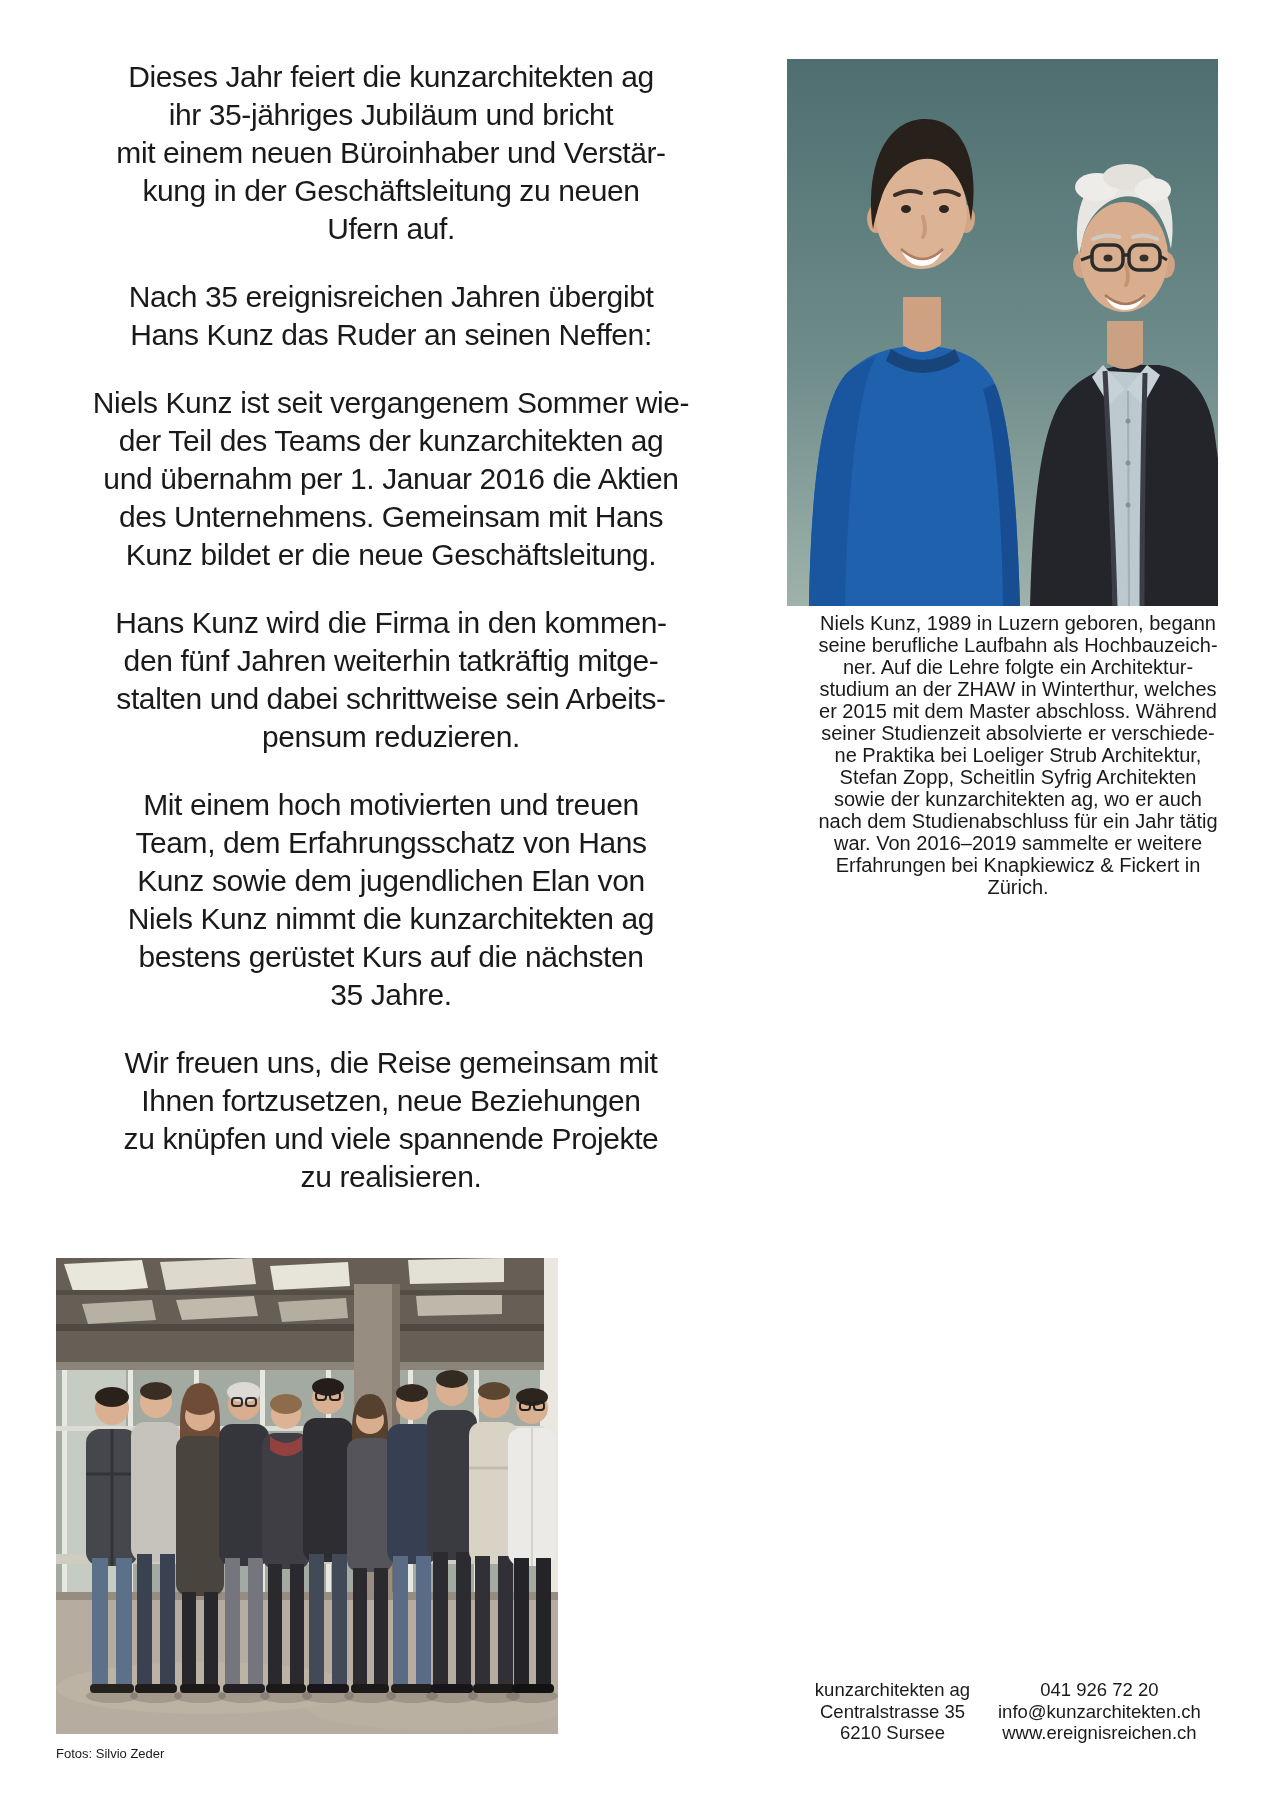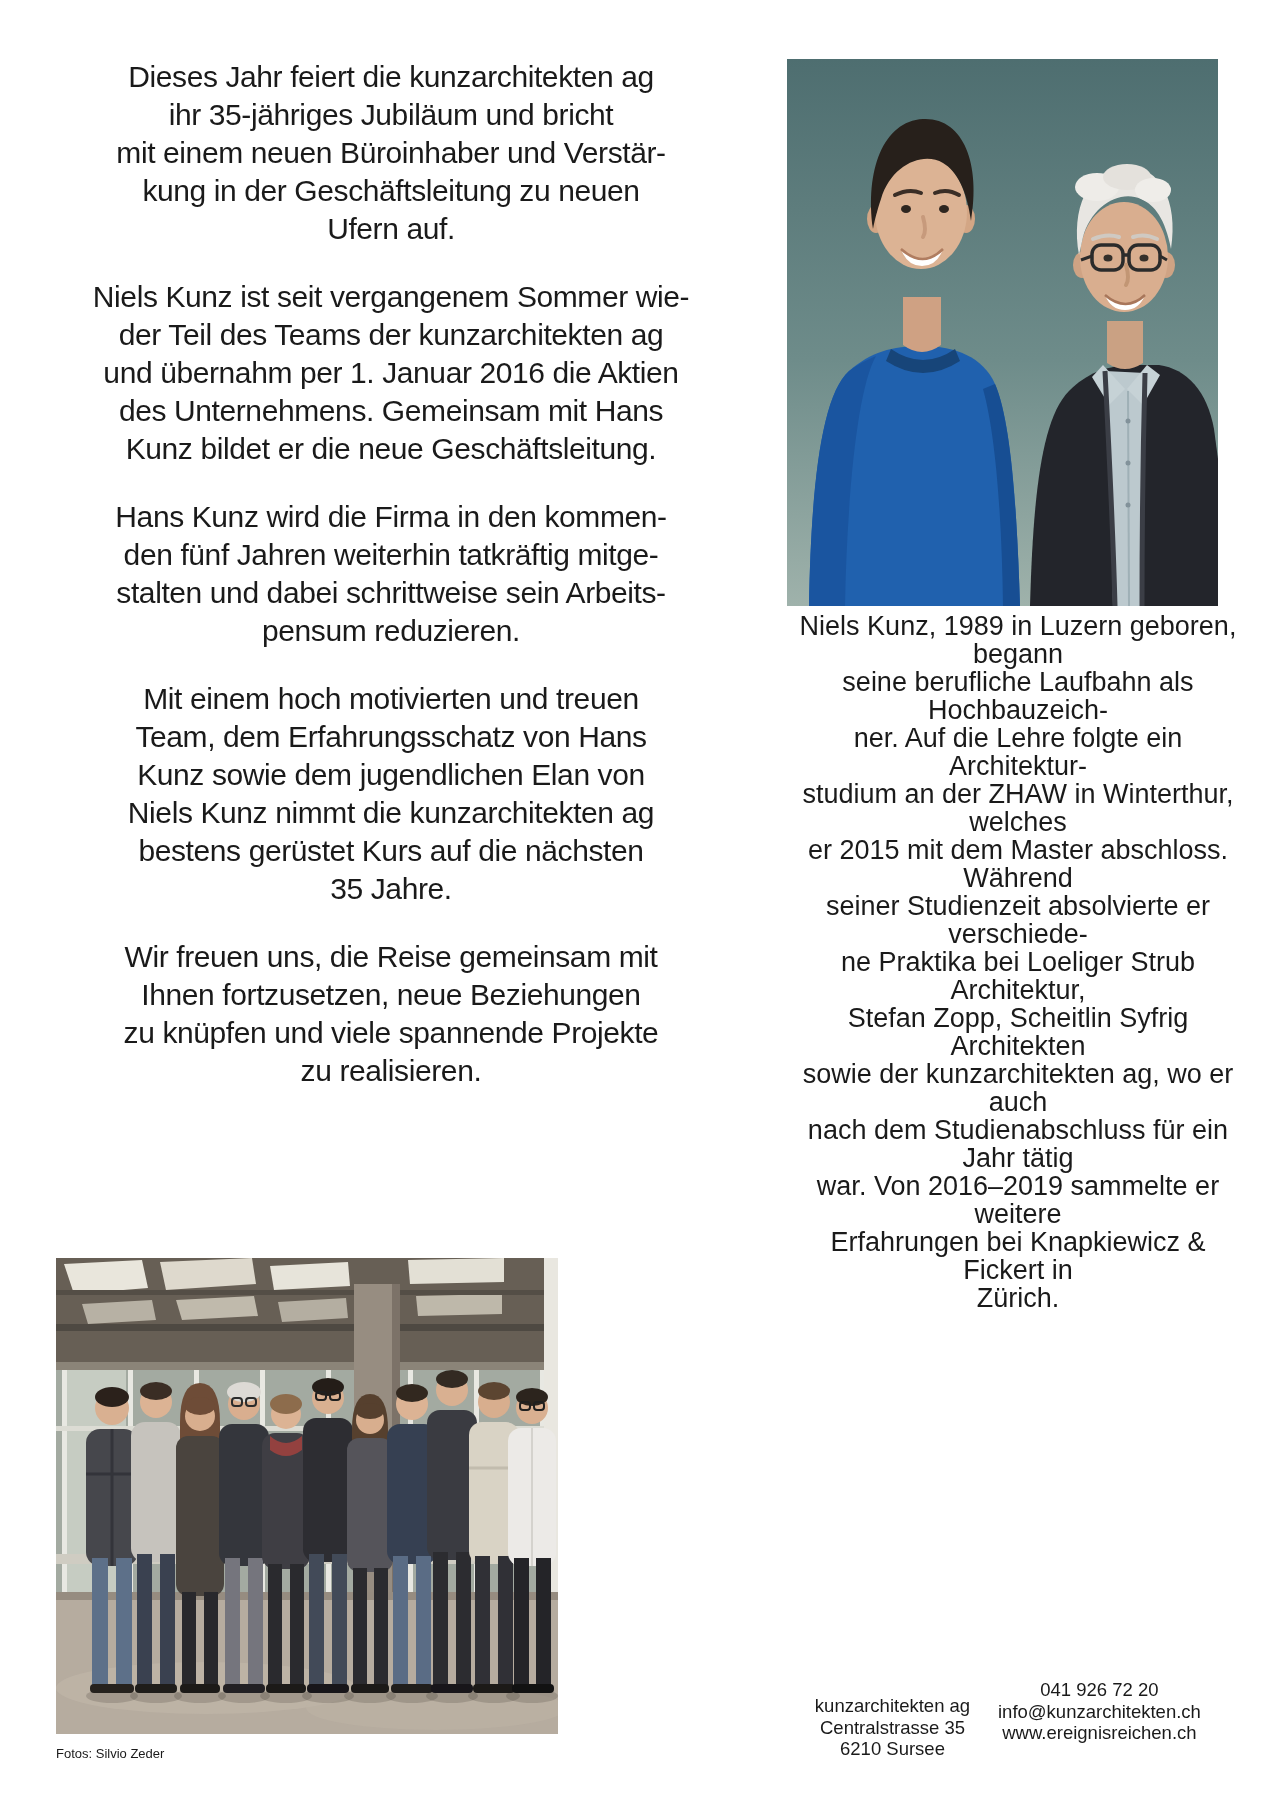--- a/index.html
+++ b/index.html
@@ -13,41 +13,43 @@
     position:absolute; left:56px; top:58px; width:670px;
     font-size:30px; line-height:38px; letter-spacing:-0.4px;
   }
   .intro p { margin:0 0 30px 0; white-space:pre-line; }
   figure { margin:0; padding:0; }
   .portrait-fig { position:absolute; left:787px; top:59px; width:431px; height:547px; }
   .team-fig { position:absolute; left:56px; top:1258px; width:502px; height:476px; }
   figure svg { display:block; width:100%; height:100%; }
   .caption {
     position:absolute; left:787px; top:612px; width:462px;
-    font-size:27px; line-height:28px; white-space:pre-line;
+    font-size:20px; line-height:22px; white-space:pre-line;
   }
   .credit { position:absolute; left:56px; top:1742px; font-size:13px; line-height:24px; }
   .footer {
     position:absolute; left:787px; top:1679px; display:flex;
     font-size:18.5px; line-height:21.5px;
   }
-  .footer .col-address { width:211px;margin-top:16px; }
+  .footer .col-address { width:211px; }
   .footer div { white-space:nowrap; }
 </style>
 </head>
 <body>
 
 <div class="page">
 
   <main class="intro">
     <p>Dieses Jahr feiert die kunzarchitekten ag
 ihr 35-jähriges Jubiläum und bricht
 mit einem neuen Büroinhaber und Verstär-
 kung in der Geschäftsleitung zu neuen
 Ufern auf.</p>
+    <p>Nach 35 ereignisreichen Jahren übergibt
+Hans Kunz das Ruder an seinen Neffen:</p>
     <p>Niels Kunz ist seit vergangenem Sommer wie-
 der Teil des Teams der kunzarchitekten ag
 und übernahm per 1. Januar 2016 die Aktien
 des Unternehmens. Gemeinsam mit Hans
 Kunz bildet er die neue Geschäftsleitung.</p>
     <p>Hans Kunz wird die Firma in den kommen-
 den fünf Jahren weiterhin tatkräftig mitge-
 stalten und dabei schrittweise sein Arbeits-
 pensum reduzieren.</p>
     <p>Mit einem hoch motivierten und treuen

